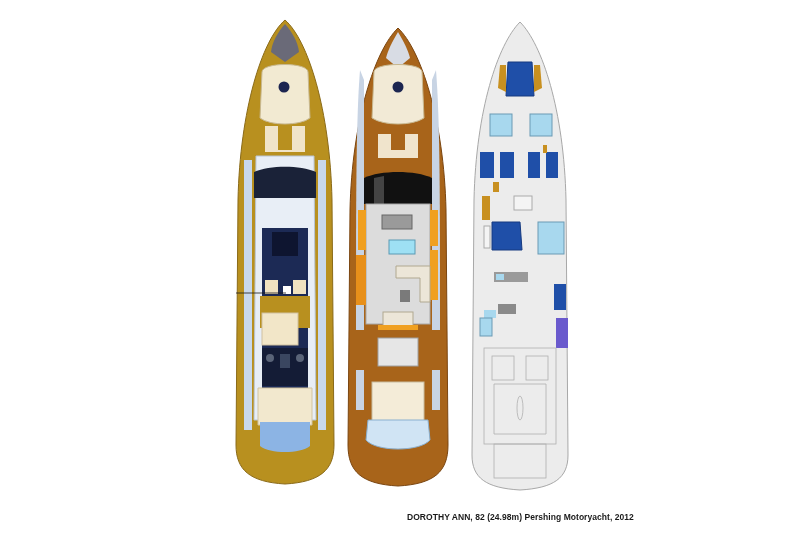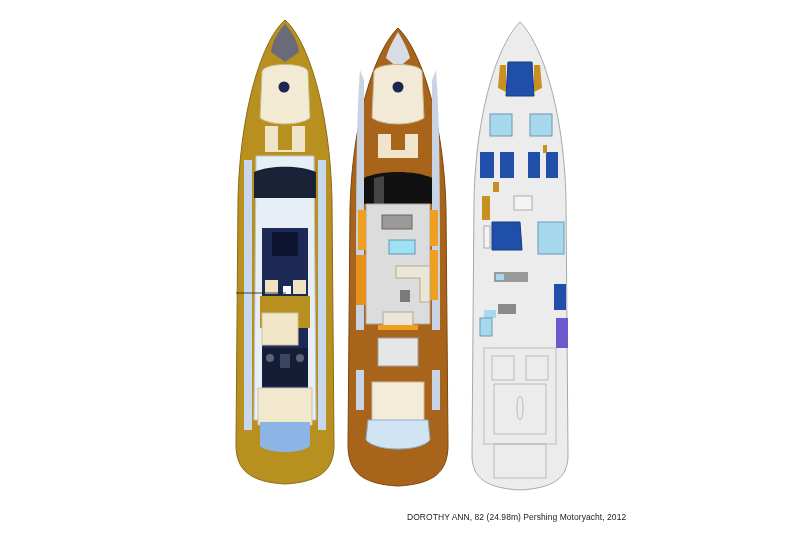--- a/index.html
+++ b/index.html
@@ -1,18 +1,18 @@
 <!DOCTYPE html>
 <html><head>
 <meta charset="utf-8">
 <style>
   html, body { margin: 0; padding: 0; background: #ffffff; }
   body { width: 800px; height: 533px; position: relative; overflow: hidden; font-family: "Liberation Sans", sans-serif; }
   .plan { position: absolute; top: 0; left: 0; }
-  .caption { position: absolute; left: 407px; top: 512px; font-size: 8.5px; font-weight: normal; color: #1a1a1a; white-space: nowrap; letter-spacing: 0.05px; }
+  .caption { position: absolute; left: 407px; top: 512px; font-size: 8.5px; font-weight: bold; color: #1a1a1a; white-space: nowrap; letter-spacing: 0.05px; }
 </style>
 </head>
 <body>
 
 <svg class="plan" width="800" height="533" viewBox="0 0 800 533" xmlns="http://www.w3.org/2000/svg">
 
   <g>
 
     <path d="M285,20 C262,40 240,110 238,200 L236,445 C236,470 250,482 285,484 C320,482 334,470 334,445 L332,200 C330,110 308,40 285,20 Z" fill="#b8901f" stroke="#8a6a18" stroke-width="1"></path>
 

